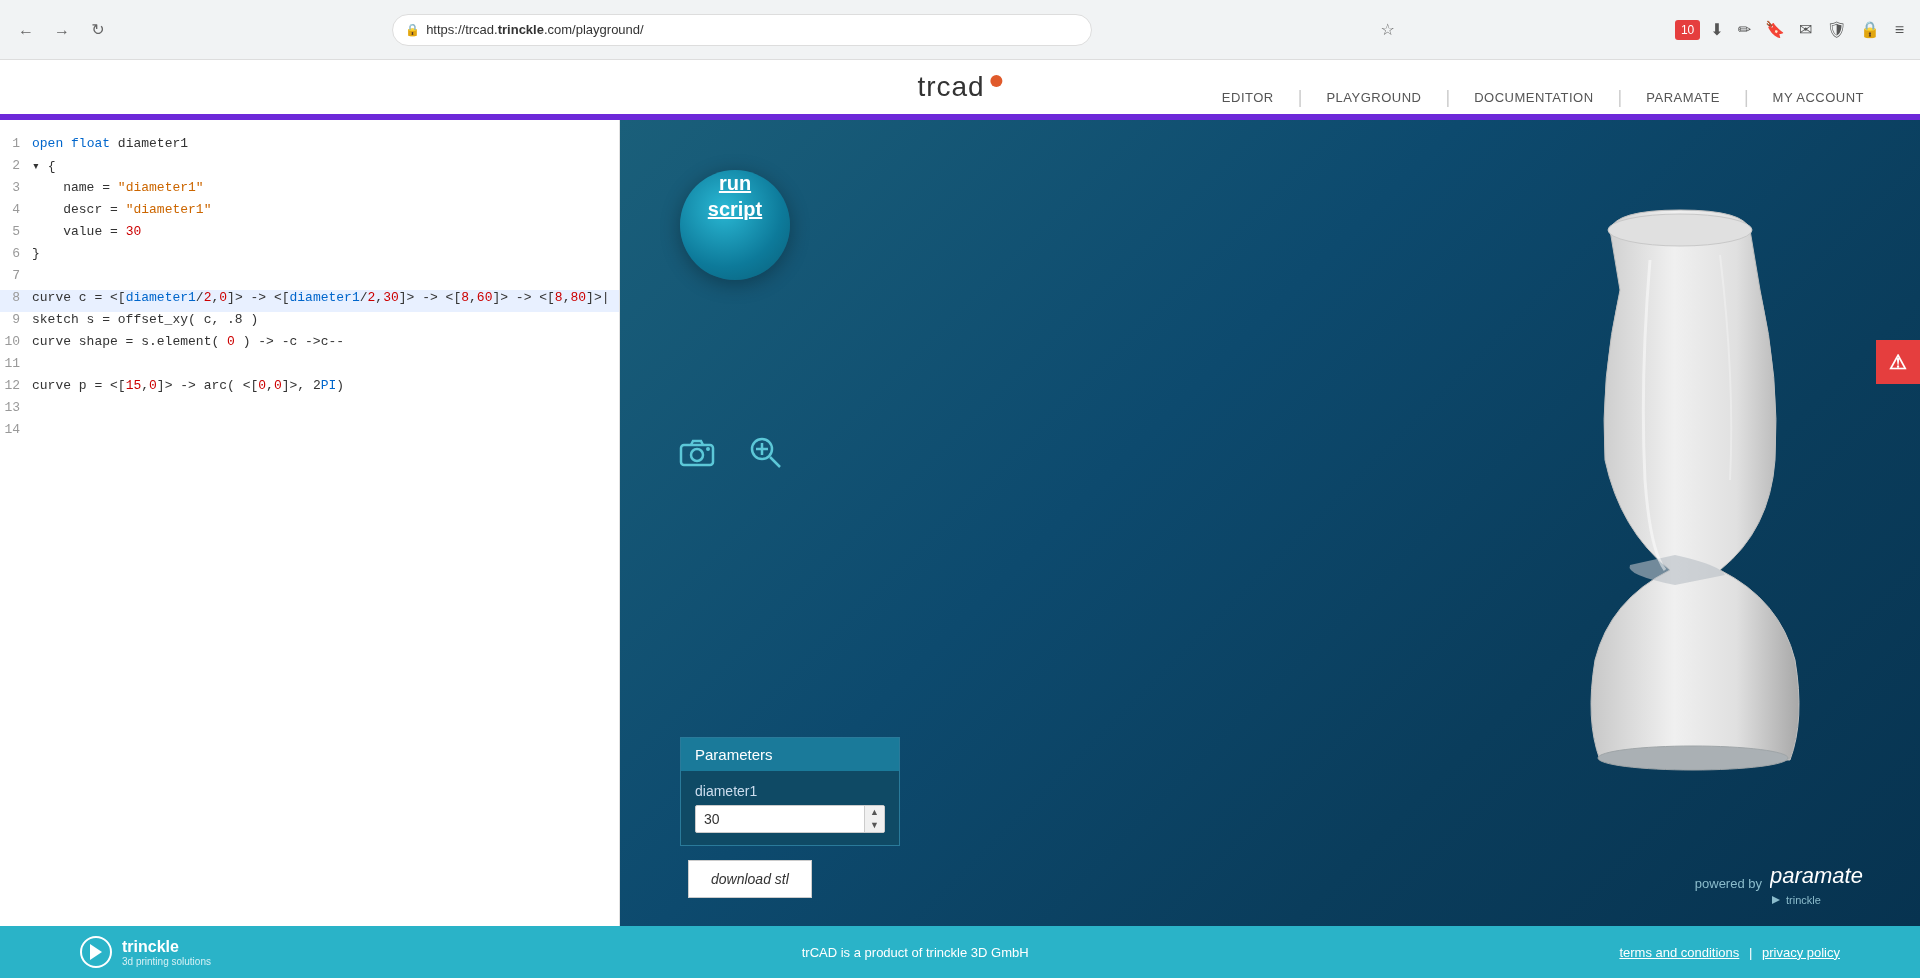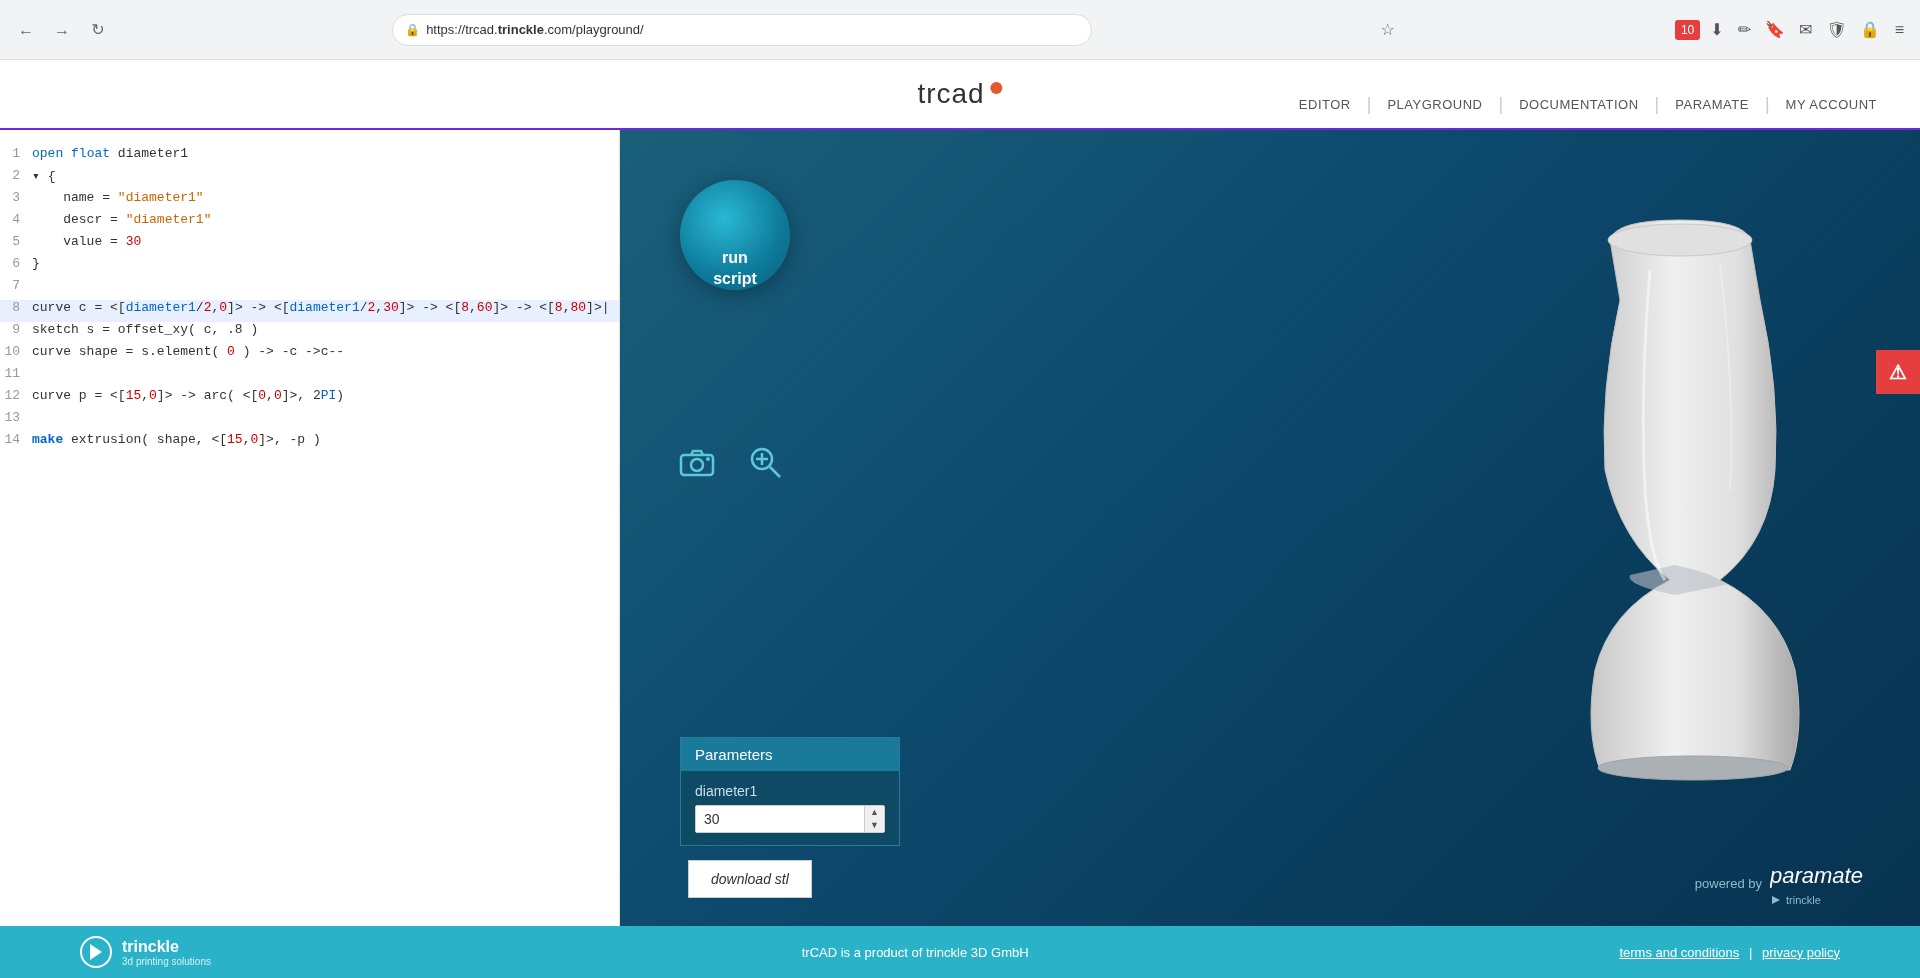--- a/index.html
+++ b/index.html
@@ -46,26 +46,26 @@
 
     
     .main-wrapper {
       display: flex;
       flex-direction: column;
       height: calc(978px - 60px);
     }
 
     
     .site-header {
-      height: 70px;
+      height: 60px;
       background: #fff;
       display: flex;
       align-items: center;
       justify-content: flex-start;
-      border-bottom: 2px solid #6d28d9;
+      border-bottom: 6px solid #6d28d9;
       position: relative;
     }
     .logo-area {
       display: flex;
       align-items: center;
       gap: 4px;
       position: absolute;
       left: 50%;
       transform: translateX(-50%);
     }
@@ -78,23 +78,23 @@
     .logo-dot {
       width: 12px; height: 12px;
       background: #e05a2b;
       border-radius: 50%;
       margin-left: 2px;
       margin-bottom: 12px;
     }
     .nav-menu {
       display: flex;
       align-items: center;
-      gap: 0;
+      gap: 8px;
       margin-left: auto;
-      padding-right: 27px;
+      padding-right: 40px;
       margin-top: 20px;
     }
     .nav-item {
       font-size: 13px;
       color: #555;
       cursor: pointer;
       padding: 0 16px;
       text-transform: uppercase;
       letter-spacing: 0.5px;
       font-weight: 500;
@@ -193,29 +193,30 @@
     
     .run-script-btn {
       position: absolute;
       top: 50px;
       left: 60px;
       width: 110px; height: 110px;
       border-radius: 50%;
       background: radial-gradient(circle at 40% 35%, #2ab8d4, #0d7a9a 60%, #0a5e78);
       border: none;
       color: white;
-      font-size: 16px;
+      font-size: 20px;
       font-weight: bold;
       cursor: pointer;
       text-align: center;
       line-height: 1.3;
       display: flex;
-      align-items: flex-end;
+      align-items: flex-start;
       justify-content: center;
       box-shadow: 0 4px 20px rgba(0,0,0,0.3);
+      text-decoration: underline;
     }
 
     
     .viewer-icons {
       position: absolute;
       top: 310px;
       left: 55px;
       display: flex;
       gap: 24px;
       align-items: center;
@@ -476,21 +477,20 @@
         <span class="code-content">curve p = &lt;[<span class="kw-number">15</span>,<span class="kw-number">0</span>]&gt; -&gt; arc( &lt;[<span class="kw-number">0</span>,<span class="kw-number">0</span>]&gt;, 2<span class="kw-blue">PI</span>)</span>
       </div>
 
       <div class="code-line">
         <span class="line-number">13</span>
         <span class="code-content"></span>
       </div>
 
       <div class="code-line">
         <span class="line-number">14</span>
-        <span class="code-content"><span class="kw-make">make</span> extrusion( shape, &lt;[<span class="kw-number">15</span>,<span class="kw-number">0</span>]&gt;, -p )</span>
       </div>
     </div>
 
     <div class="viewer-area">
 
 
       <div class="warning-icon">
         <span>⚠</span>
       </div>
 

